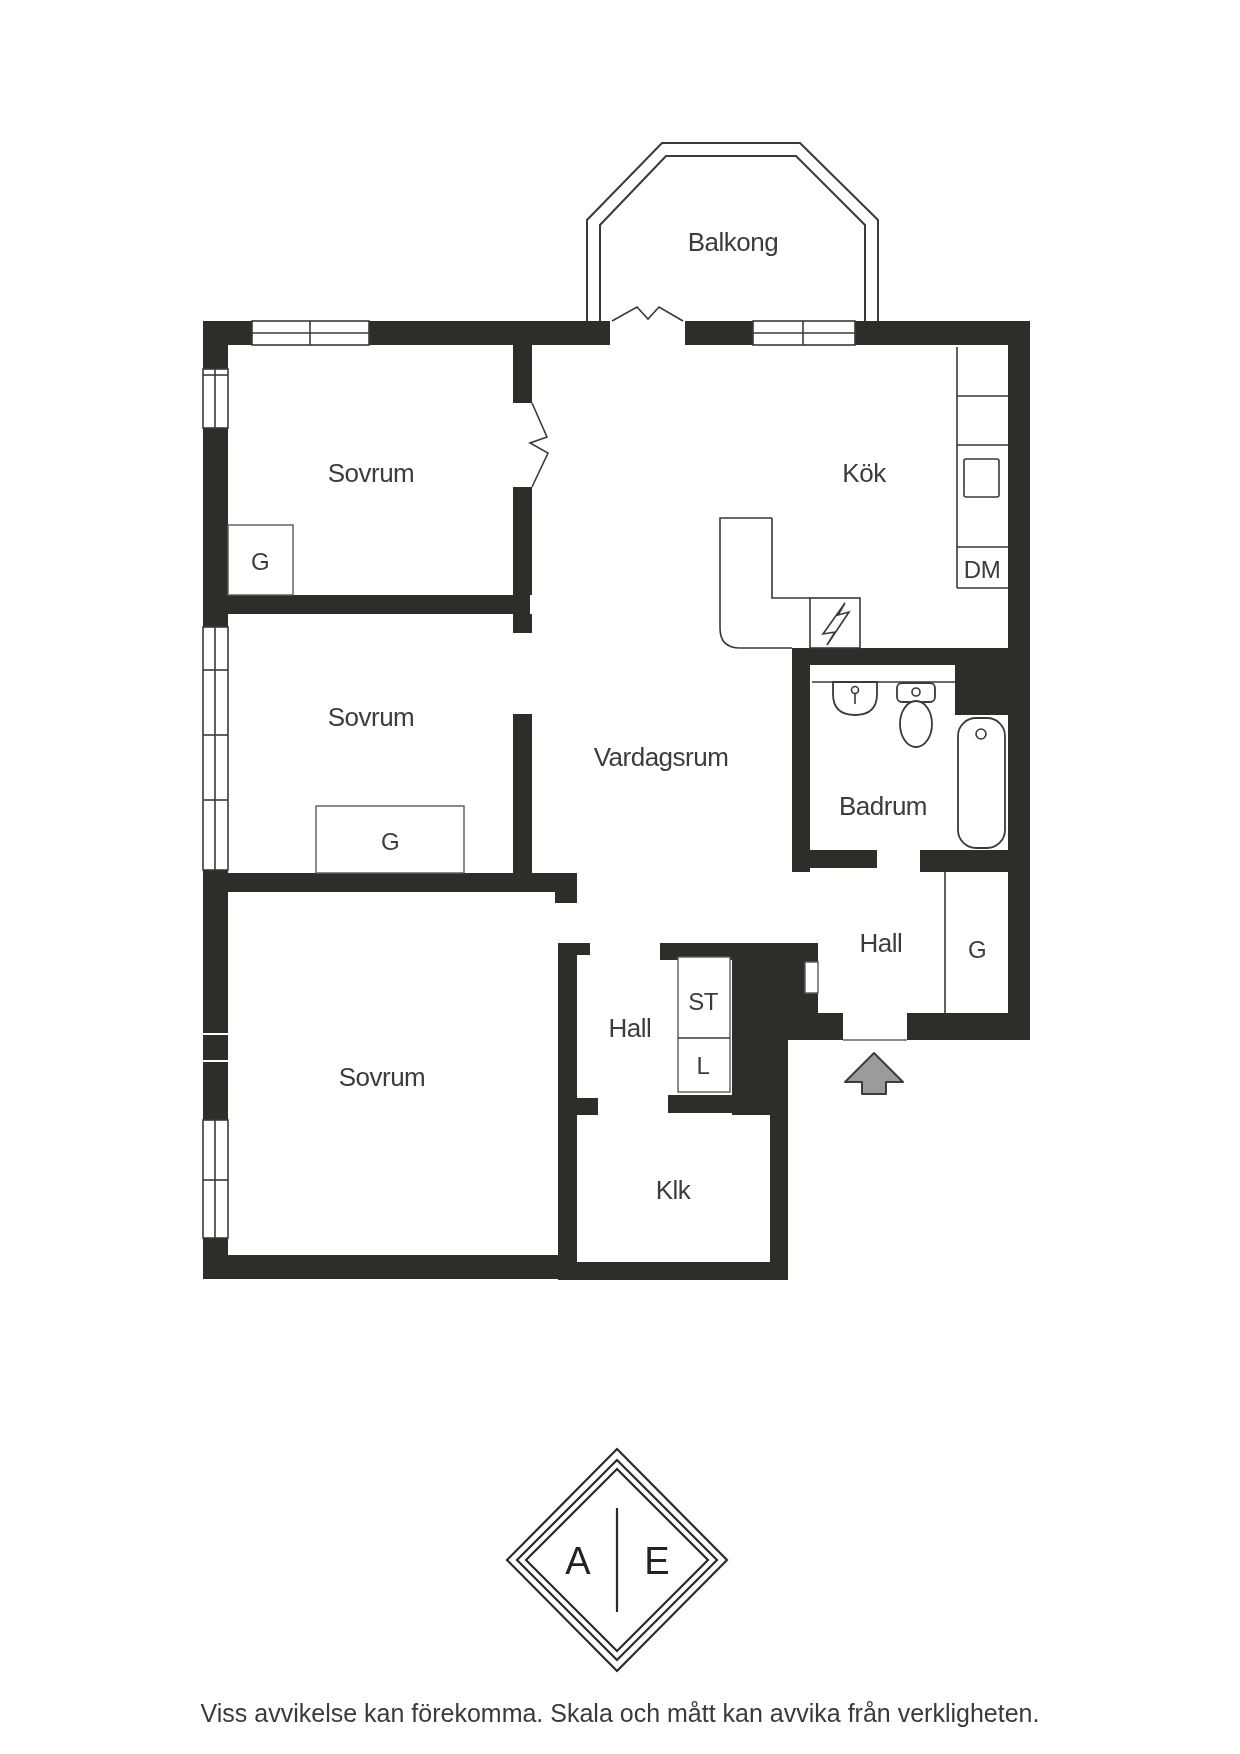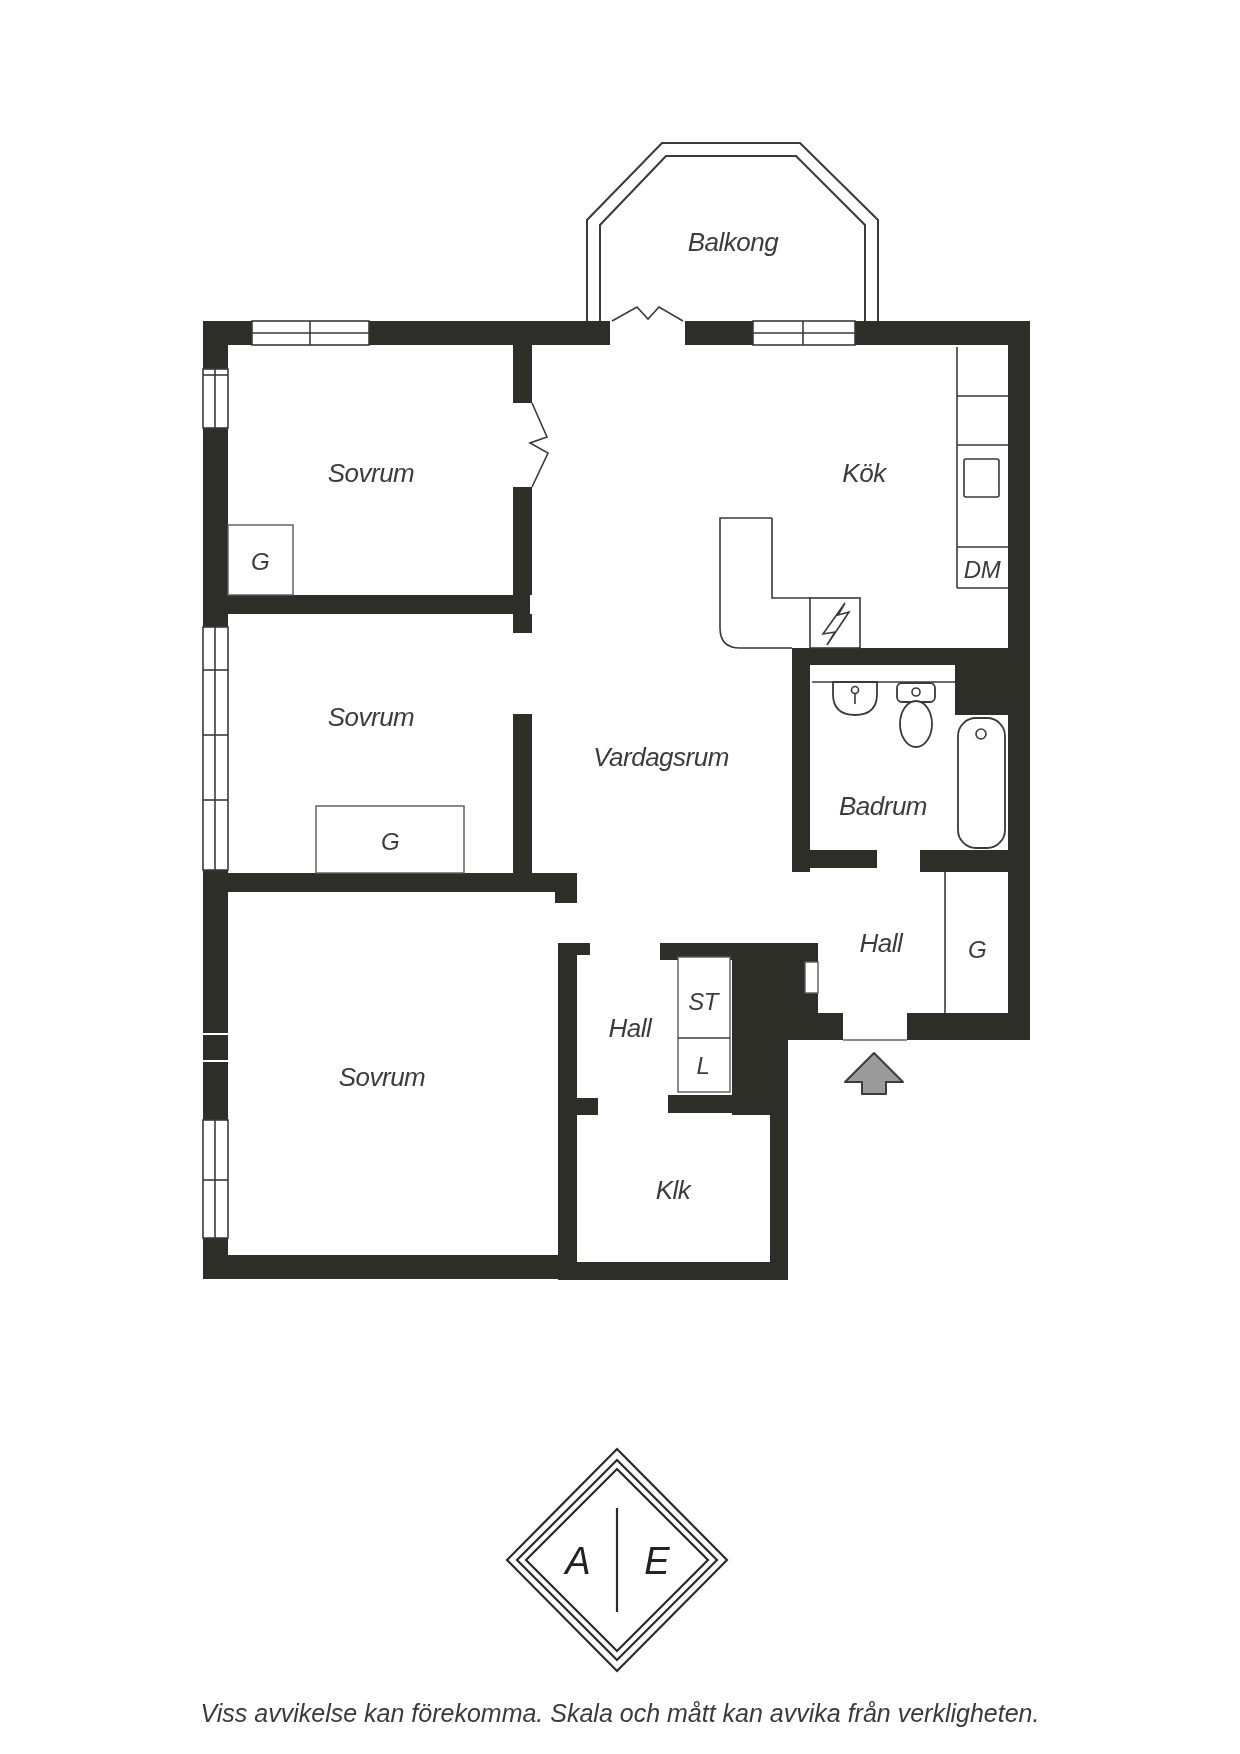--- a/index.html
+++ b/index.html
@@ -1,17 +1,17 @@
 <!DOCTYPE html>
 <html><head>
 <meta charset="utf-8">
 <style>
   html,body{margin:0;padding:0;background:#ffffff;}
   .page{position:relative;width:1240px;height:1754px;background:#ffffff;overflow:hidden;
-        font-family:"Liberation Sans", sans-serif;font-style:italic;}
+        font-family:"Liberation Sans", sans-serif;}
   svg{display:block}
   text{fill:#3c3c3c;font-family:"Liberation Sans", sans-serif;letter-spacing:-0.5px;}
   .room-label{font-size:26px;}
   .small-label{font-size:24px;}
   .logo-letter{font-size:38px;fill:#222;letter-spacing:0;}
   .footer-text{font-size:25px;fill:#3a3a3a;letter-spacing:0;}
   .wall{fill:#2e2e29;stroke:none;}
   .opening{fill:#ffffff;stroke:none;}
   .thin{stroke:#3a3a3a;stroke-width:1.6;fill:none;}
   .thin2{stroke:#3a3a3a;stroke-width:2;fill:none;}

